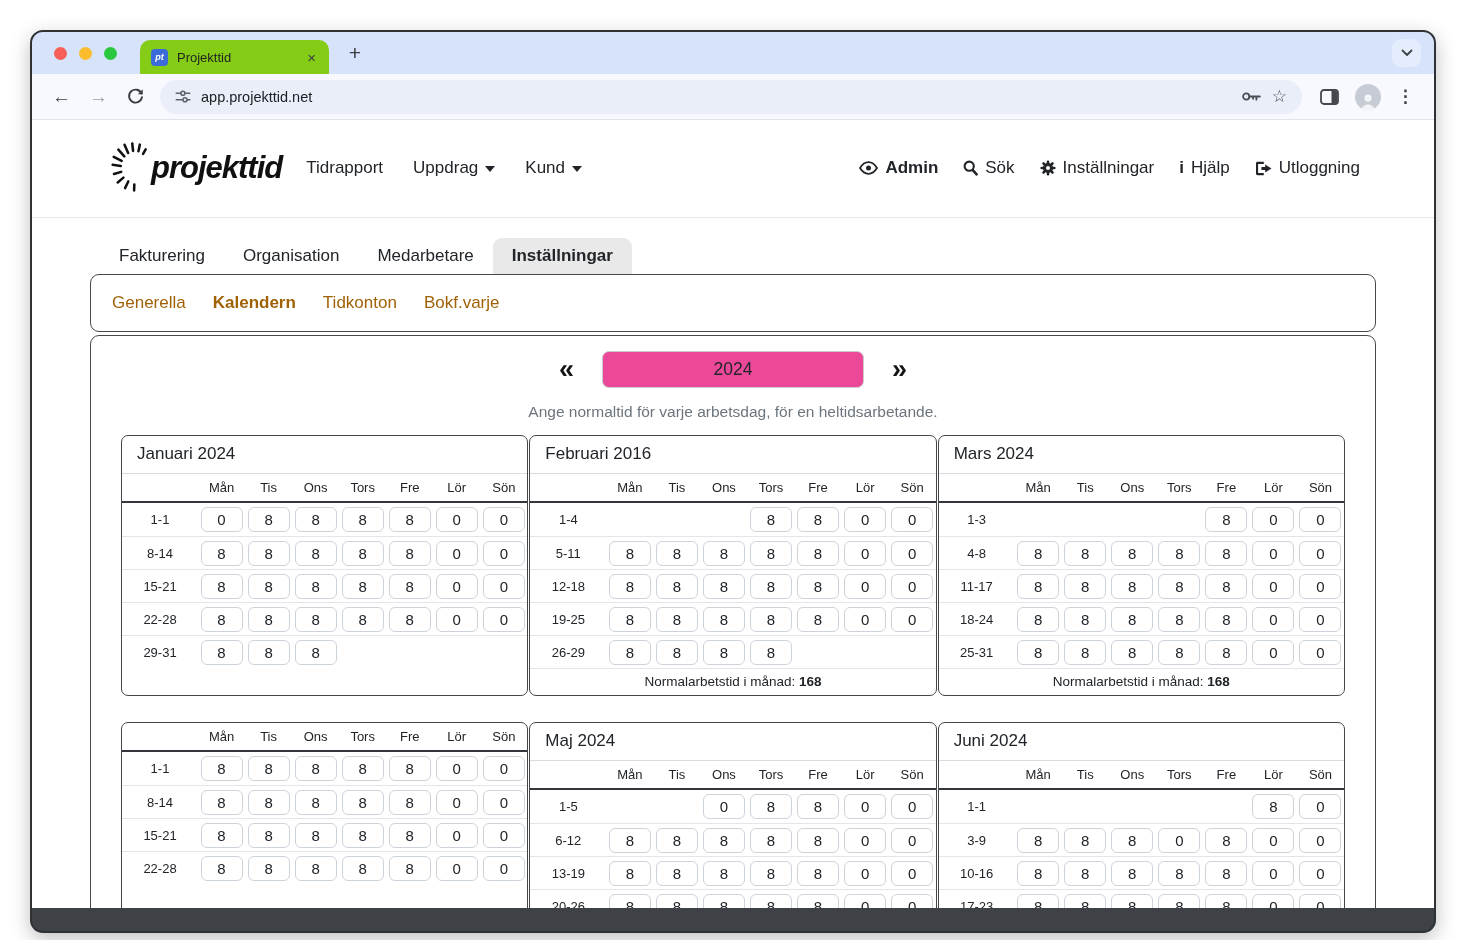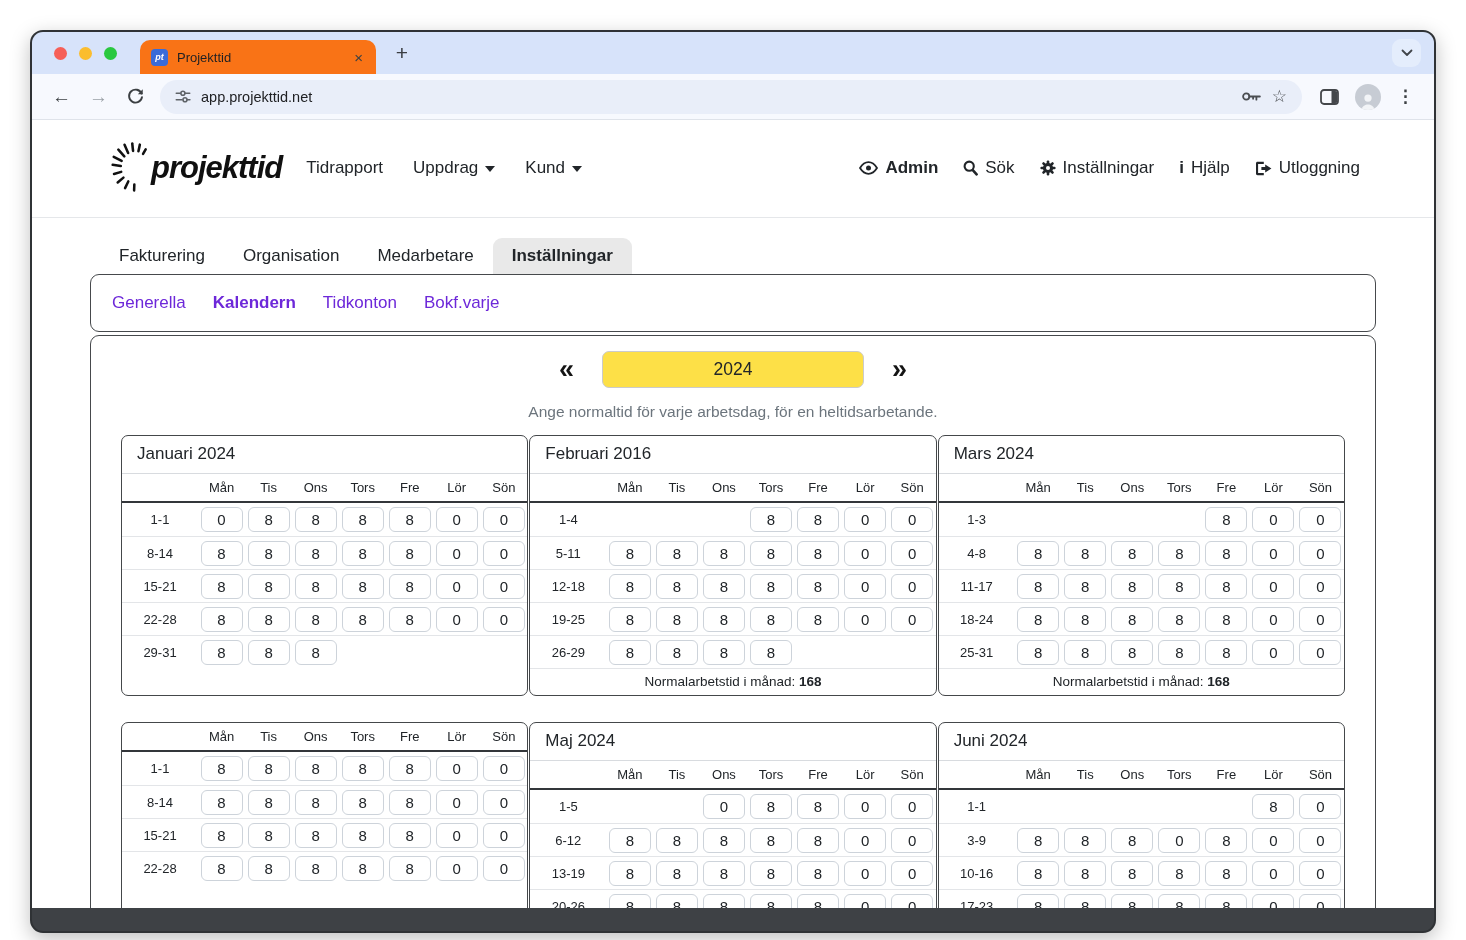--- a/index.html
+++ b/index.html
@@ -10,21 +10,21 @@
   
   .window {
     position: absolute; left: 30px; top: 30px; width: 1406px; height: 903px;
     border-radius: 13px; background: #3e4145; border: 2px solid #2f3235;
     overflow: hidden; box-shadow: 0 6px 20px rgba(0,0,0,.25);
   }
   .tabstrip { height: 42px; background: #d7e3fa; display: flex; align-items: center; position: relative; }
   .traffic { display: flex; gap: 12px; margin-left: 22px; }
   .light { width: 13px; height: 13px; border-radius: 50%; }
   .light.red { background: #f65f57; } .light.yellow { background: #fbbd2e; } .light.green { background: #29c83f; }
-  .btab { margin-left: 23px; align-self: flex-end; width: 236px; height: 34px; background: #f97316;
+  .btab { margin-left: 23px; align-self: flex-end; width: 189px; height: 34px; background: #84cc16;
     border-radius: 10px 10px 0 0; display: flex; align-items: center; padding: 0 9px 0 11px; }
   .favicon { width: 17px; height: 17px; border-radius: 4px; background: #3a6bd8; color: #fff;
     font-size: 9px; font-weight: bold; font-style: italic; display: flex; align-items: center; justify-content: center; }
   .tab-title { font-size: 13px; color: #1f2023; margin-left: 9px; }
   .tab-close { margin-left: auto; font-size: 15px; color: #3c4043; padding: 0 4px; }
   .newtab { margin-left: 13px; font-size: 21px; color: #3a3d42; width: 26px; text-align: center; }
   .strip-chevron { position: absolute; right: 13px; top: 7px; width: 29px; height: 28px; border-radius: 9px;
     background: #e4edfc; display: flex; align-items: center; justify-content: center; }
   .toolbar { height: 46px; background: #f7f9fe; display: flex; align-items: center; padding: 0 13px;
     gap: 4px; border-bottom: 1px solid #dfe3ea; }
@@ -53,26 +53,26 @@
   .user-link.bold { font-weight: bold; }
   .u-icon { display: flex; align-items: center; }
   .info-i { font-weight: bold; font-size: 17px; font-style: normal; }
   .hr { height: 1px; background: #e5e7ea; margin-top: 13px; }
   .tabs { display: flex; margin: 20px 0 0 68px; }
   .tab-item { font-size: 17px; padding: 8px 19px; cursor: pointer; }
   .tab-item.active { background: #e9e9e9; font-weight: bold; border-radius: 9px 9px 0 0; }
   .content-wrap { padding: 0 58px; }
   .box { border: 1px solid #46494c; border-radius: 9px; }
   .subtabs { display: flex; gap: 27px; padding: 18px 21px; font-size: 17px; }
-  .subtab { color: #6d28d9; text-decoration: none; cursor: pointer; }
+  .subtab { color: #a16207; text-decoration: none; cursor: pointer; }
   .subtab.active { font-weight: bold; }
   .main-box { margin-top: 3px; padding: 15px 30px 40px; min-height: 560px; }
   .yearnav { display: flex; align-items: center; justify-content: center; gap: 28px; }
   .chev { font-size: 27px; font-weight: bold; color: #141414; line-height: 1; cursor: pointer; }
-  .yearbox { width: 262px; height: 37px; background: #fde047; border: 1px solid #cbcbcb; border-radius: 7px;
+  .yearbox { width: 262px; height: 37px; background: #ec4899; border: 1px solid #cbcbcb; border-radius: 7px;
     display: flex; align-items: center; justify-content: center; font-size: 17.5px; }
   .subtitle { text-align: center; color: #6c757d; font-size: 15.5px; margin-top: 15px; }
   .cal-grid { display: grid; grid-template-columns: repeat(3, 1fr); gap: 26px 1px; margin-top: 14px; }
   .month-card { border: 1px solid #44474a; border-radius: 7px; overflow: hidden; background: #fff; }
   .card-header { padding: 8px 15px; font-size: 17px; border-bottom: 1px solid #d8dbdf; height: 38px; }
   .cal-head { display: grid; grid-template-columns: 76px repeat(7, 1fr); align-items: center; height: 29px;
     border-bottom: 2px solid #33363a; }
   .day-h { text-align: center; font-size: 13px; }
   .cal-row { display: grid; grid-template-columns: 76px repeat(7, 1fr); align-items: center; height: 33px; }
   .cal-row + .cal-row { border-top: 1px solid #e3e5e8; }

